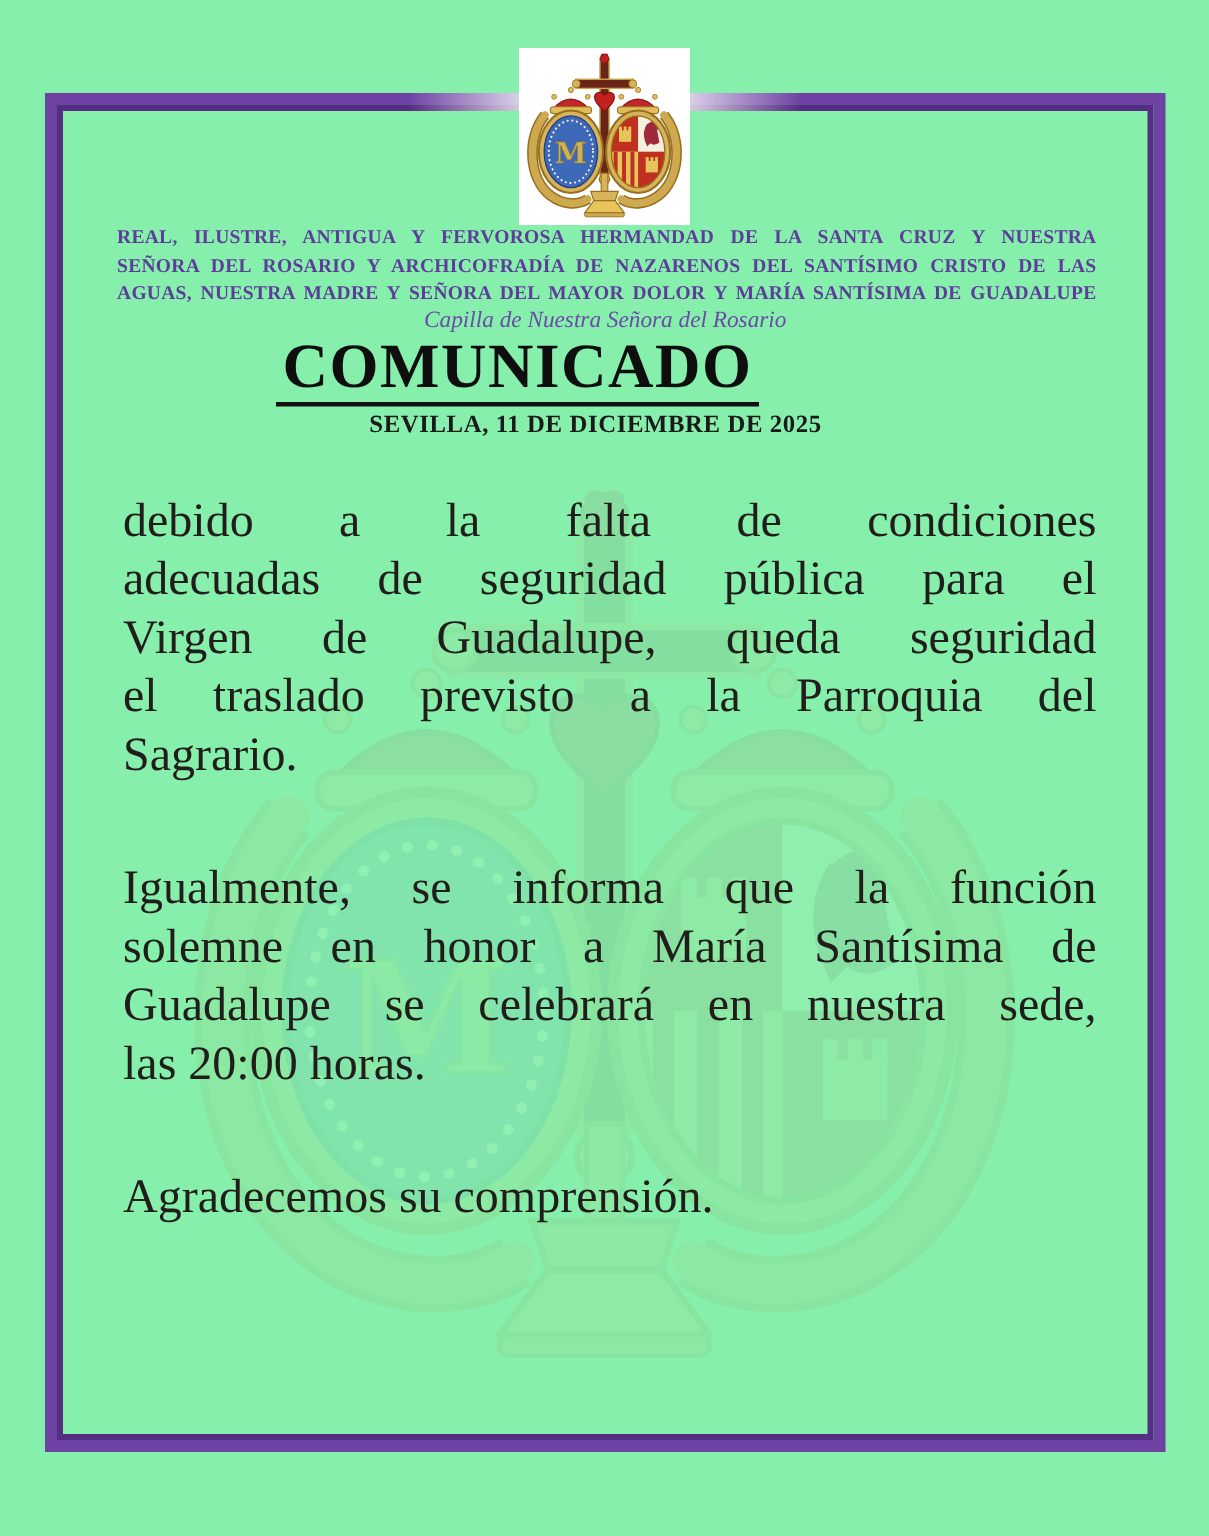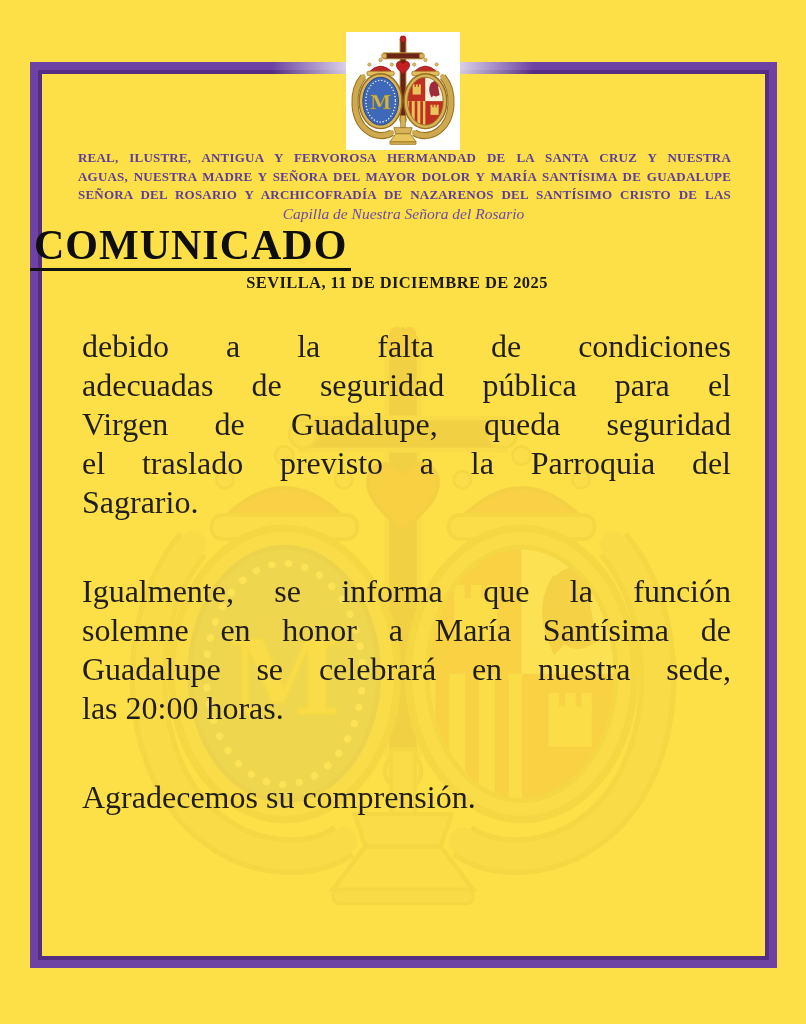--- a/index.html
+++ b/index.html
@@ -1,20 +1,20 @@
 <!DOCTYPE html>
 <html><head>
 <meta charset="utf-8">
 <style>
   html, body { margin: 0; padding: 0; background: #ffffff; }
   .page {
     position: relative;
     width: 806px;
     height: 1024px;
-    background: #fde047;
+    background: #86efac;
     overflow: hidden;
     font-family: "Liberation Serif", "DejaVu Serif", serif;
   }
   
   .frame {
     position: absolute;
     left: 30px; top: 62px;
     width: 747px; height: 906px;
     box-sizing: border-box;
     border: 8px solid #6d42a2;
@@ -63,20 +63,21 @@
     text-align: center;
     font-style: italic;
     font-size: 15.5px;
     color: #6b4aa8;
   }
   
   .title-wrap {
     position: absolute;
     left: 30px; top: 224px;
     width: 630px;
+    text-align: center;
   }
   .title {
     display: inline-block;
     font-size: 42px;
     font-weight: bold;
     letter-spacing: 1px;
     color: #0e0e0e;
     border-bottom: 3px solid #111111;
     padding: 0 4px 2px 4px;
     line-height: 1.0;
@@ -189,22 +190,22 @@
   </div>
 
   <div class="emblem">
     <svg viewBox="0 0 106 112">
         <use href="#emblem-art"></use>
       </svg>
   </div>
 
   <div class="org">
       <div class="org-line">REAL, ILUSTRE, ANTIGUA Y FERVOROSA HERMANDAD DE LA SANTA CRUZ Y NUESTRA</div>
+      <div class="org-line">SEÑORA DEL ROSARIO Y ARCHICOFRADÍA DE NAZARENOS DEL SANTÍSIMO CRISTO DE LAS</div>
       <div class="org-line">AGUAS, NUESTRA MADRE Y SEÑORA DEL MAYOR DOLOR Y MARÍA SANTÍSIMA DE GUADALUPE</div>
-      <div class="org-line">SEÑORA DEL ROSARIO Y ARCHICOFRADÍA DE NAZARENOS DEL SANTÍSIMO CRISTO DE LAS</div>
     </div>
 
   <div class="chapel">Capilla de Nuestra Señora del Rosario</div>
 
   <div class="title-wrap">
     <span class="title">COMUNICADO</span>
   </div>
 
   <div class="dateline">SEVILLA, 11 DE DICIEMBRE DE 2025</div>
 

